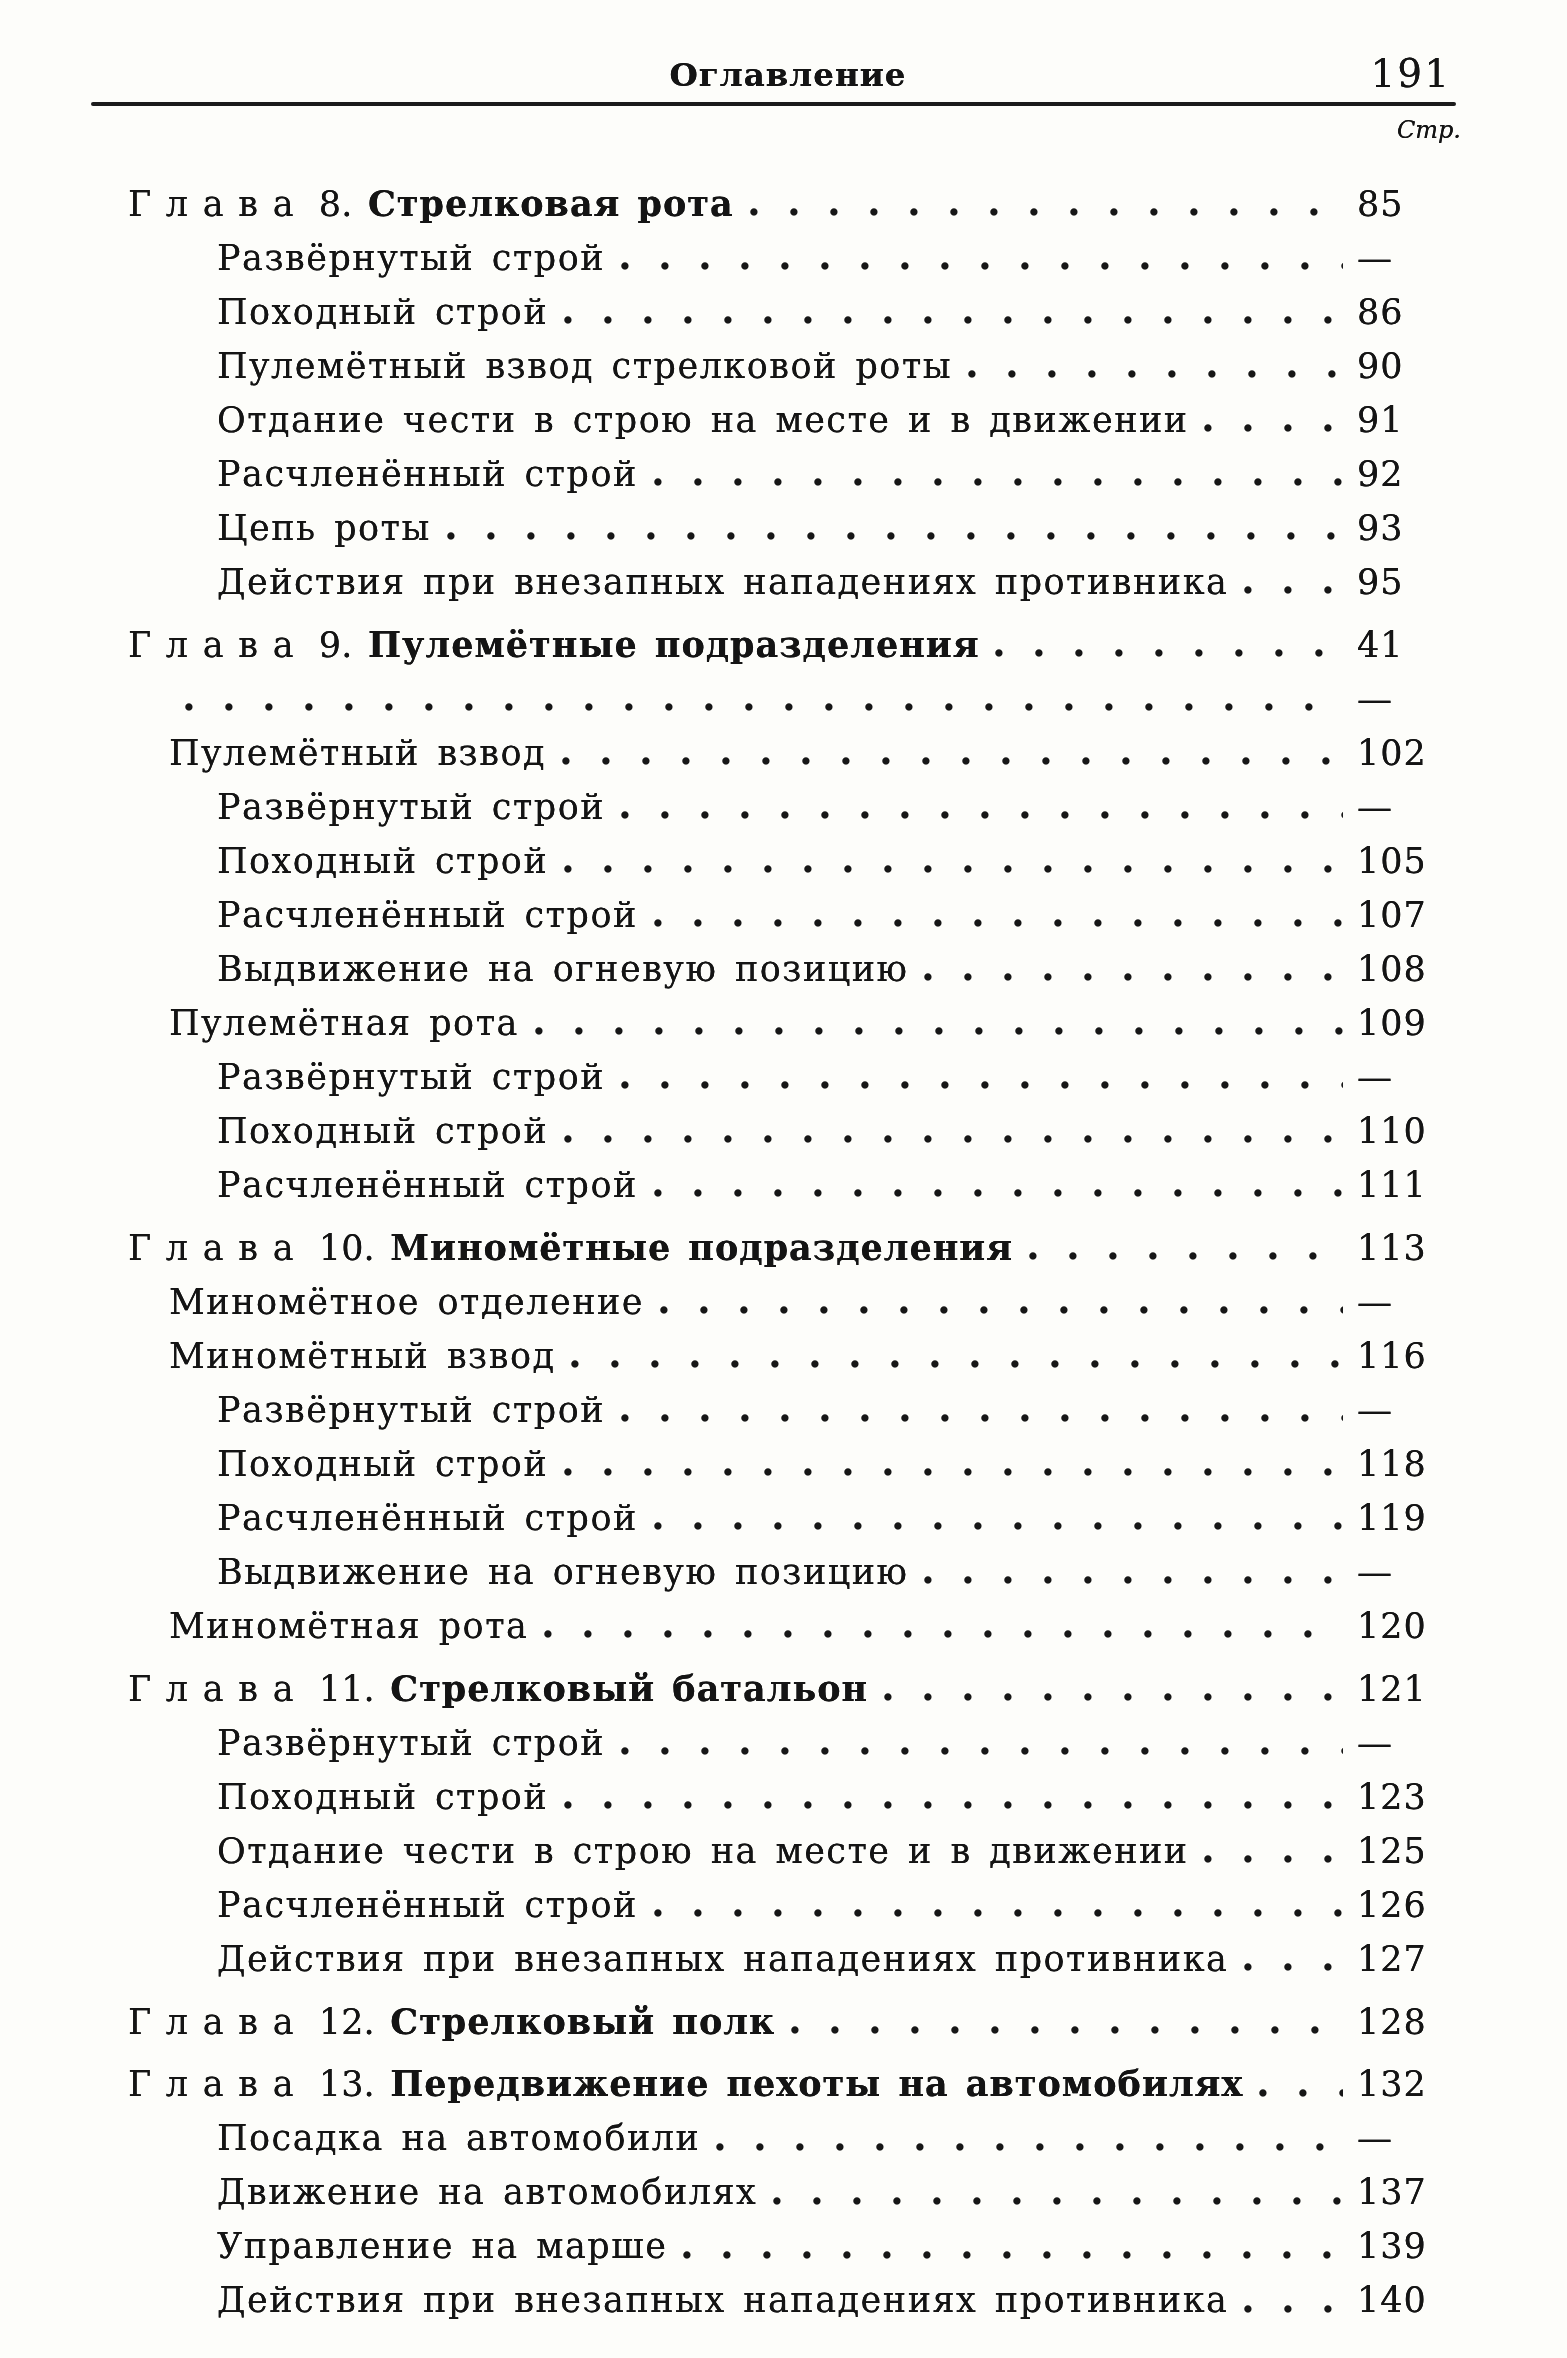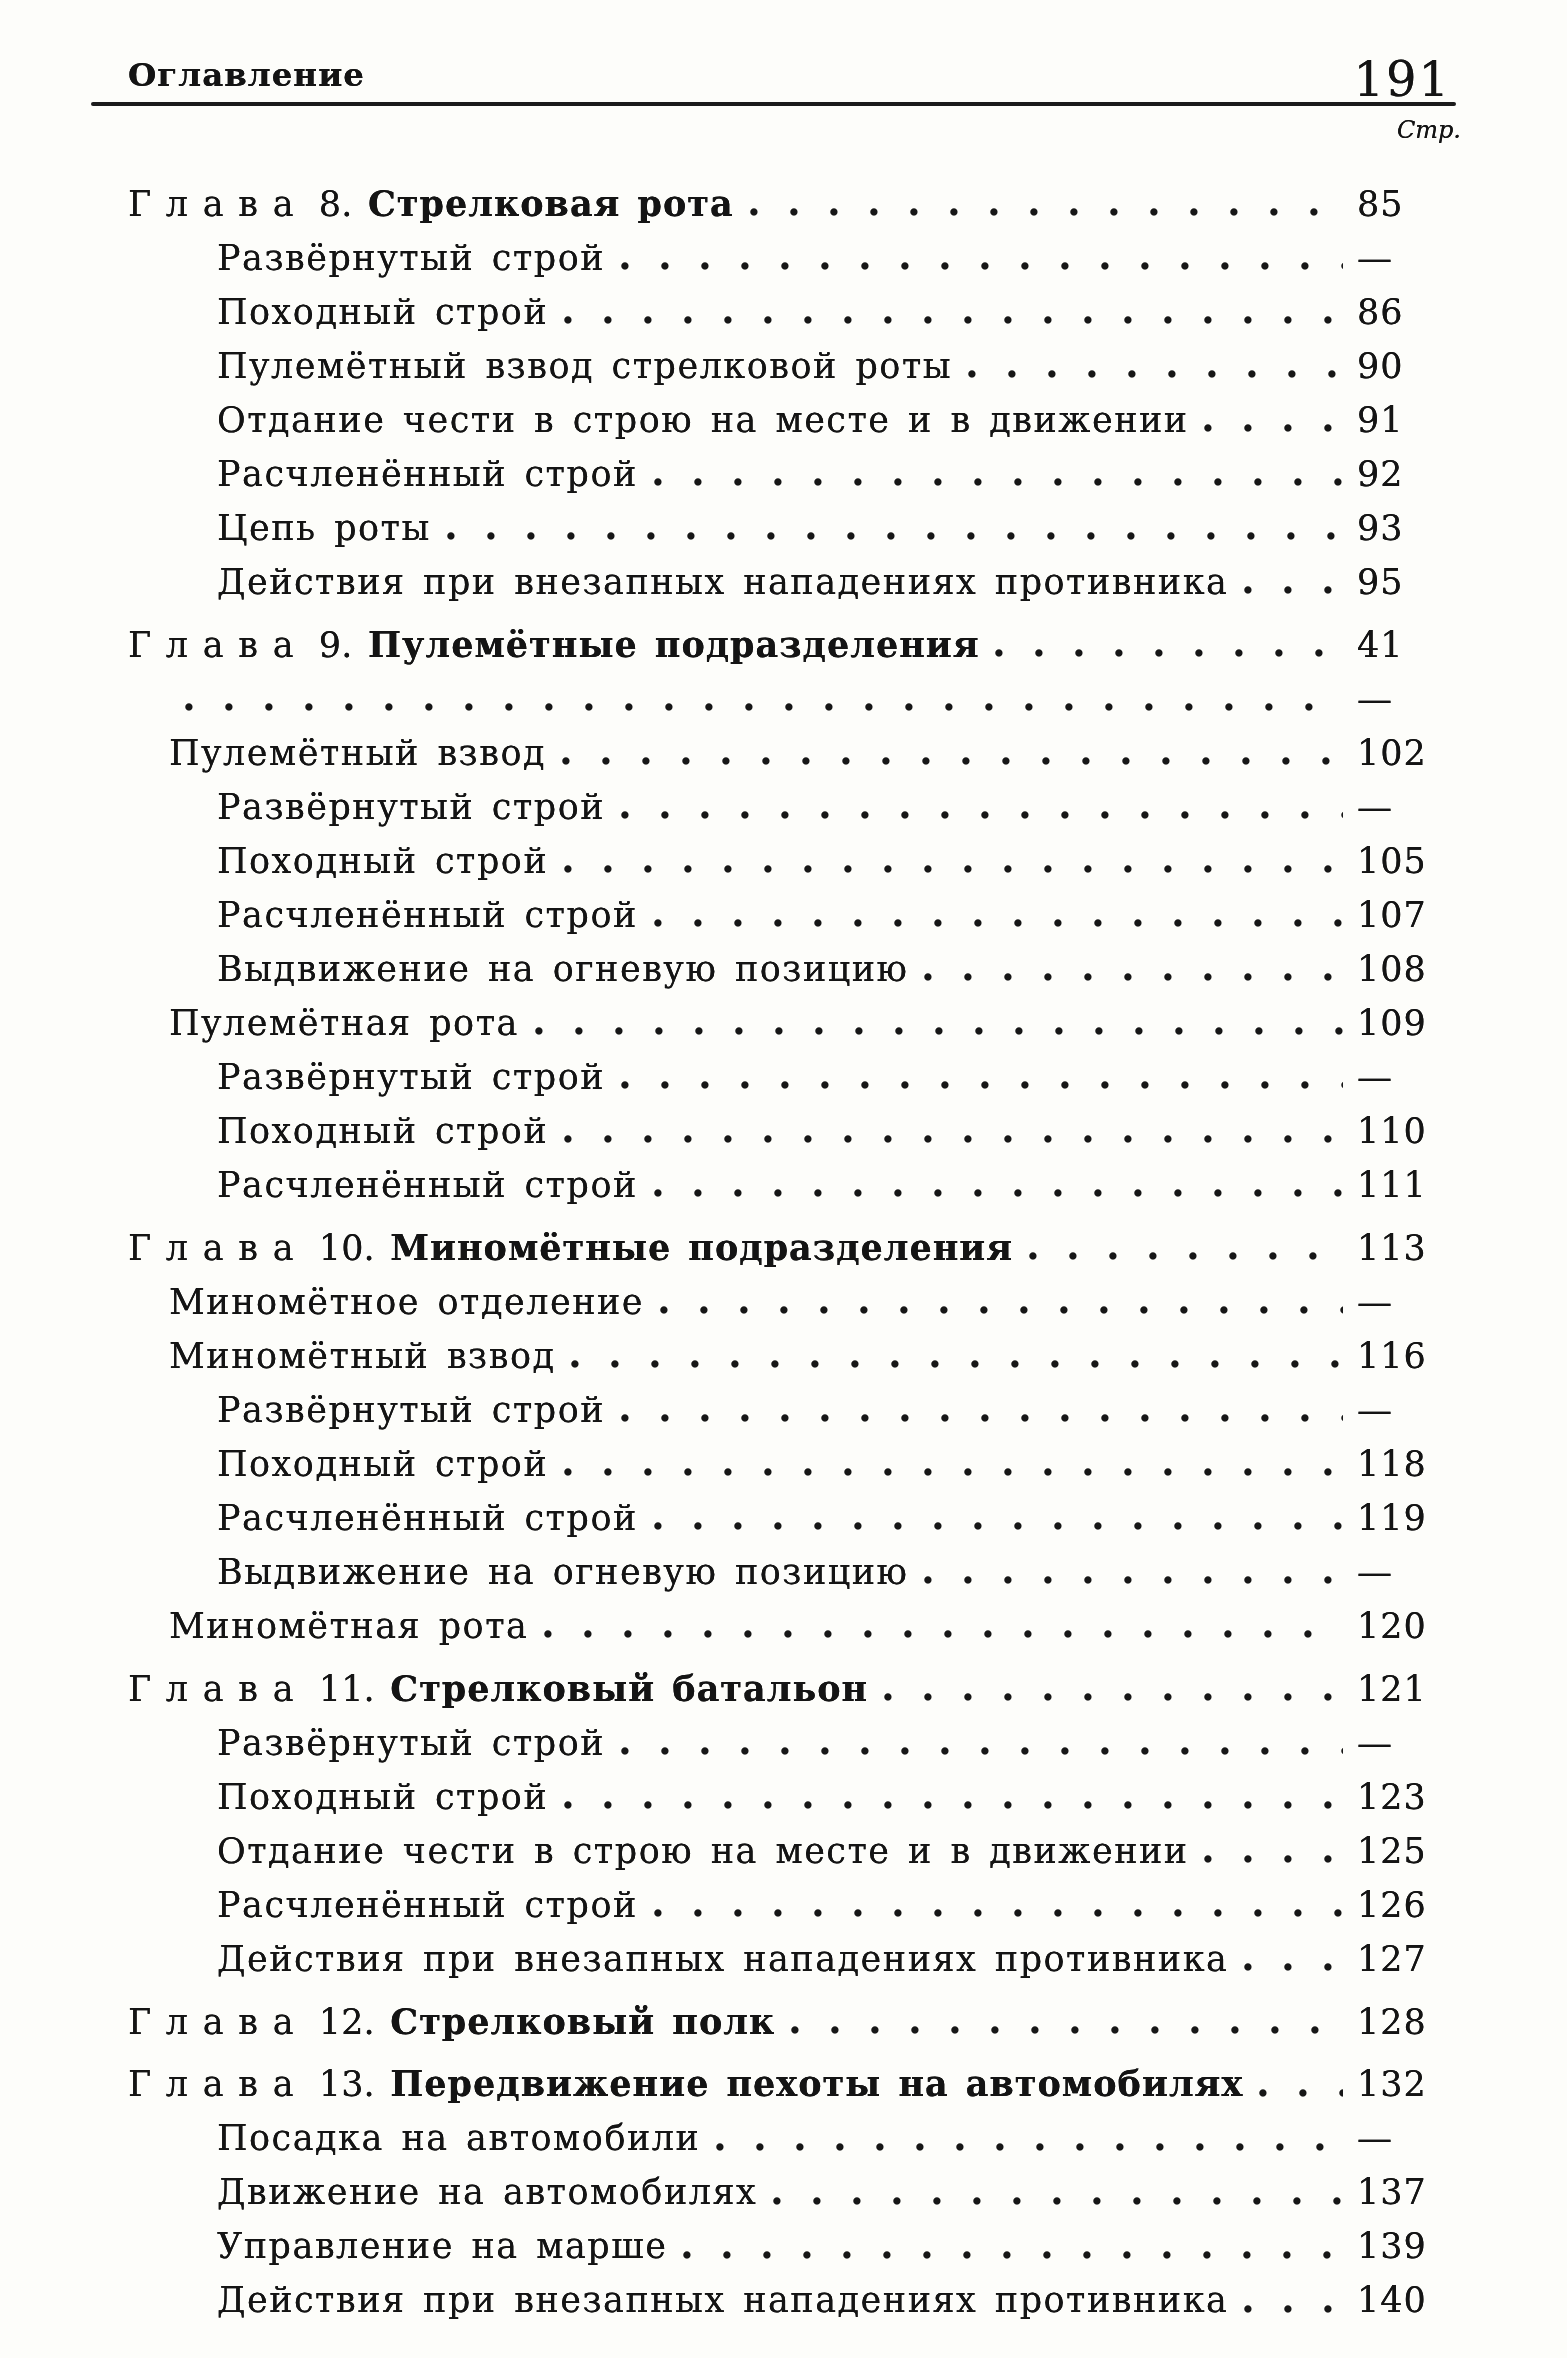--- a/index.html
+++ b/index.html
@@ -16,30 +16,30 @@
     color: #141414;
     font-family: "DejaVu Serif", "Liberation Serif", serif;
     overflow: hidden;
     text-shadow: 0 0 0.6px currentColor;
   }
   .running-title {
     position: absolute;
     top: 55px;
     left: 128px;
     right: 119px;
-    text-align: left;
+    text-align: center;
     font-size: 32.5px;
     font-weight: bold;
     letter-spacing: 1px;
   }
   .folio {
     position: absolute;
     top: 51px;
     right: 116px;
-    font-size: 48px;
+    font-size: 39px;
     letter-spacing: 2px;
     text-align: center;
   }
   .rule {
     position: absolute;
     top: 102px;
     left: 91px;
     width: 1365px;
     height: 3.9px;
     background: #1b1b1b;

